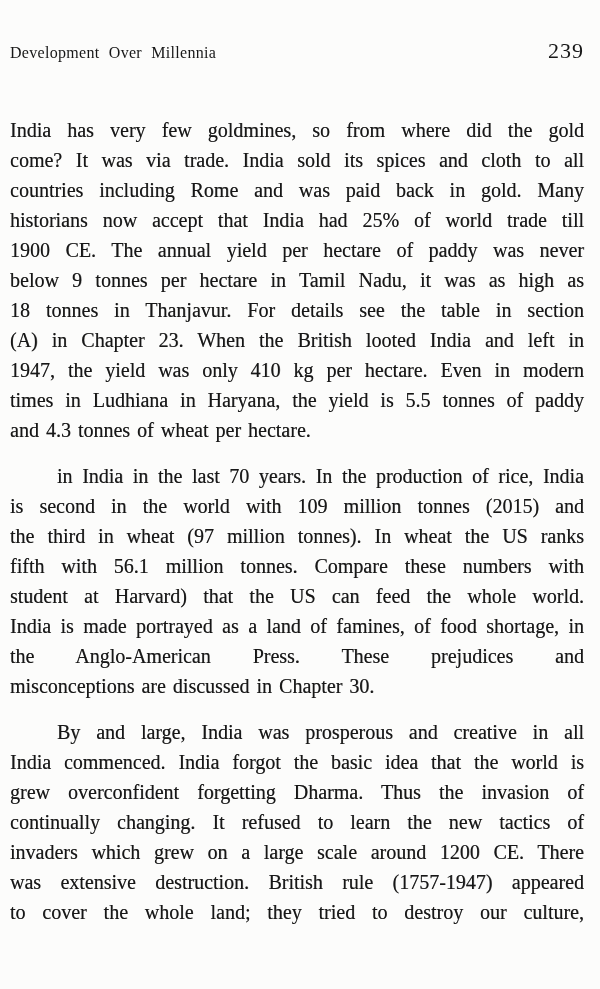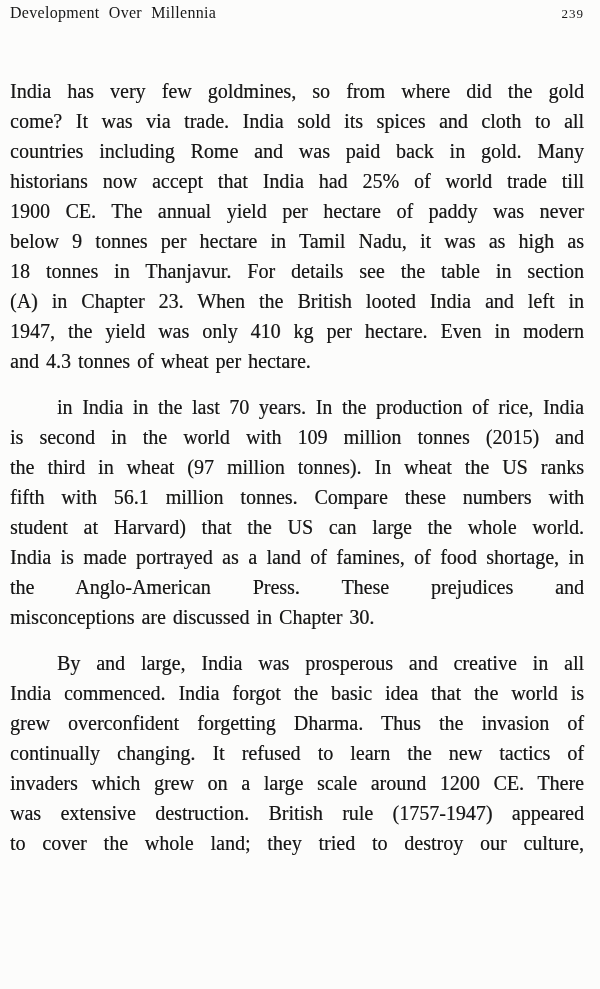--- a/index.html
+++ b/index.html
@@ -11,35 +11,36 @@
     height: 989px;
     overflow: hidden;
     background: #fcfcfb;
     font-family: "Liberation Serif", serif;
     color: #171717;
   }
   .page {
     box-sizing: border-box;
     width: 600px;
     height: 989px;
-    padding: 3px 16px 0 10px;
+    padding: 9px 16px 0 10px;
   }
   .page-header {
     display: flex;
     justify-content: space-between;
     align-items: baseline;
     font-size: 16px;
     line-height: 20px;
     word-spacing: 5px;
     letter-spacing: 0.3px;
   }
   .page-header .page-num {
-    font-size: 13px;
+    font-size: 22px;
     letter-spacing: 1px;
     word-spacing: 0;
+    margin-top: 32px;
   }
   .page-body {
     margin-top: 52px;
     text-shadow: 0.3px 0.3px 0.45px rgba(25,25,25,0.55);
   }
   .para {
     font-size: 20px;
     line-height: 30px;
     word-spacing: 2px;
     margin: 0;
@@ -70,28 +71,29 @@
       <div class="para">
         <div class="line">India has very few goldmines, so from where did the gold</div>
         <div class="line">come? It was via trade. India sold its spices and cloth to all</div>
         <div class="line">countries including Rome and was paid back in gold. Many</div>
         <div class="line">historians now accept that India had 25% of world trade till</div>
         <div class="line">1900 CE. The annual yield per hectare of paddy was never</div>
         <div class="line">below 9 tonnes per hectare in Tamil Nadu, it was as high as</div>
         <div class="line">18 tonnes in Thanjavur. For details see the table in section</div>
         <div class="line">(A) in Chapter 23. When the British looted India and left in</div>
         <div class="line">1947, the yield was only 410 kg per hectare. Even in modern</div>
+        <div class="line">times in Ludhiana in Haryana, the yield is 5.5 tonnes of paddy</div>
         <div class="line last">and 4.3 tonnes of wheat per hectare.</div>
       </div>
       <div class="para indent">
         <div class="line">in India in the last 70 years. In the production of rice, India</div>
         <div class="line">is second in the world with 109 million tonnes (2015) and</div>
         <div class="line">the third in wheat (97 million tonnes). In wheat the US ranks</div>
         <div class="line">fifth with 56.1 million tonnes. Compare these numbers with</div>
-        <div class="line">student at Harvard) that the US can large the whole world.</div>
+        <div class="line">student at Harvard) that the US can feed the whole world.</div>
         <div class="line">India is made portrayed as a land of famines, of food shortage, in</div>
         <div class="line">the Anglo-American Press. These prejudices and</div>
         <div class="line last">misconceptions are discussed in Chapter 30.</div>
       </div>
       <div class="para indent">
         <div class="line">By and large, India was prosperous and creative in all</div>
         <div class="line">India commenced. India forgot the basic idea that the world is</div>
         <div class="line">grew overconfident forgetting Dharma. Thus the invasion of</div>
         <div class="line">continually changing. It refused to learn the new tactics of</div>
         <div class="line">invaders which grew on a large scale around 1200 CE. There</div>

